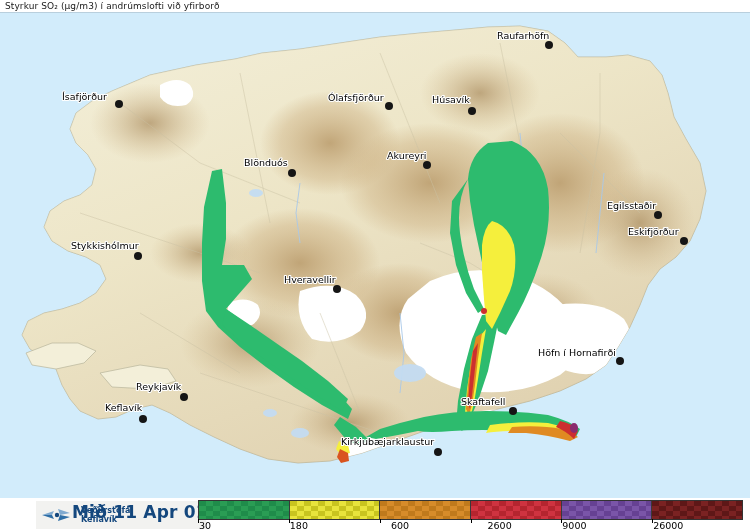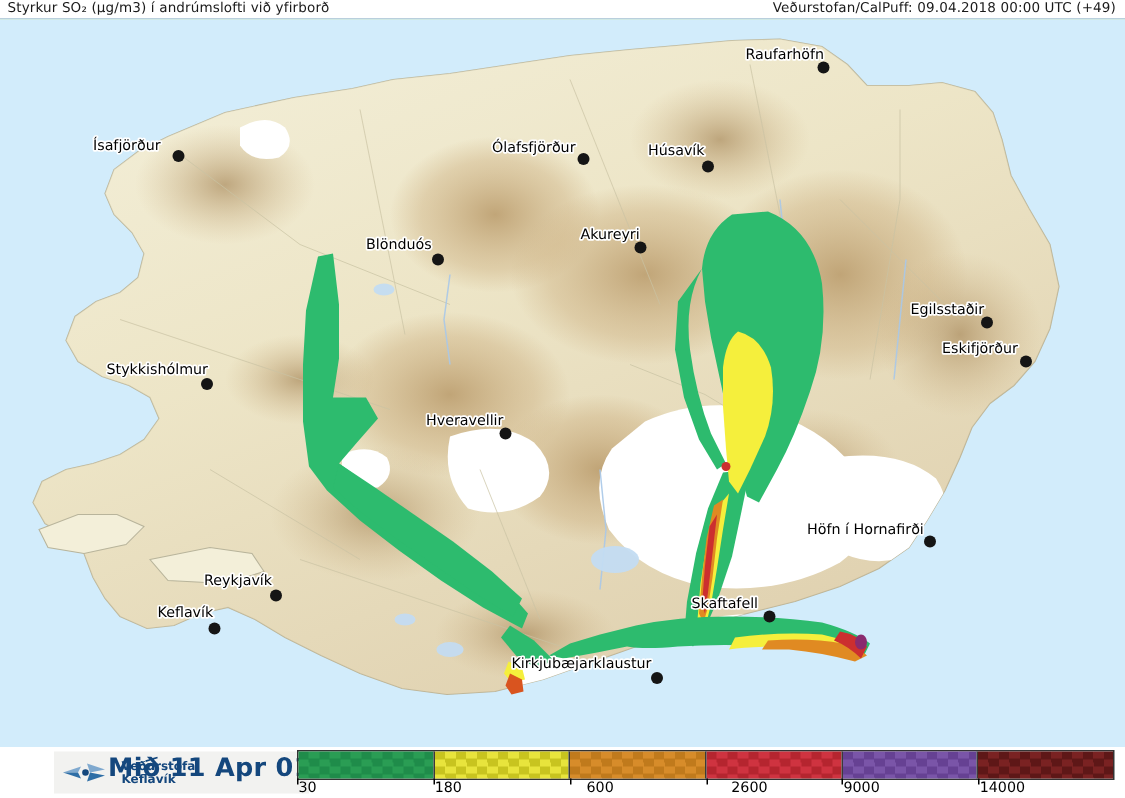--- a/index.html
+++ b/index.html
@@ -6,21 +6,21 @@
     margin: 0;
     padding: 0;
     background: #ffffff;
   }
   #app {
     position: relative;
     width: 750px;
     height: 532px;
     overflow: hidden;
     font-family: "DejaVu Sans", "Liberation Sans", sans-serif;
-    background: #bef264;
+    background: #a21caf;
   }
 
   
   #header {
     position: absolute;
     left: 0; top: 0;
     width: 750px; height: 13px;
     background: #ffffff;
     border-bottom: 1px solid #b9cfdd;
     box-sizing: border-box;
@@ -136,21 +136,20 @@
     background: #000;
   }
 </style>
 </head>
 <body>
 
 <div id="app">
 
   <div id="header">
     <div class="h-left">Styrkur SO₂ (µg/m3) í andrúmslofti við yfirborð</div>
-    <div class="h-right">Veðurstofan/CalPuff: 09.04.2018 00:00 UTC (+49)</div>
   </div>
 
   <div id="map-area">
     <svg id="map-svg" width="750" height="485" viewBox="0 0 750 485" xmlns="http://www.w3.org/2000/svg">
       <defs>
 
         <linearGradient id="gTerrainA" x1="0" y1="0" x2="0.6" y2="1">
           <stop offset="0%" stop-color="#f5f2de"></stop>
           <stop offset="45%" stop-color="#e8ddb8"></stop>
           <stop offset="100%" stop-color="#cdb489"></stop>
@@ -393,17 +392,17 @@
         <div class="cb-tick" style="left: 0px;">30</div>
         <div class="cb-tickline" style="left: 90.8333px;"></div>
         <div class="cb-tick" style="left: 90.8333px;">180</div>
         <div class="cb-tickline" style="left: 181.667px;"></div>
         <div class="cb-tick" style="left: 192px;">600</div>
         <div class="cb-tickline" style="left: 272.5px;"></div>
         <div class="cb-tick" style="left: 272.5px; margin-left: 16px;">2600</div>
         <div class="cb-tickline" style="left: 363.333px;"></div>
         <div class="cb-tick" style="left: 363.333px;">9000</div>
         <div class="cb-tickline" style="left: 454.167px;"></div>
-        <div class="cb-tick" style="left: 454.167px;">14000</div>
+        <div class="cb-tick" style="left: 454.167px;">26000</div>
       </div>
   </div>
 
 </div>
 
 </body></html>

